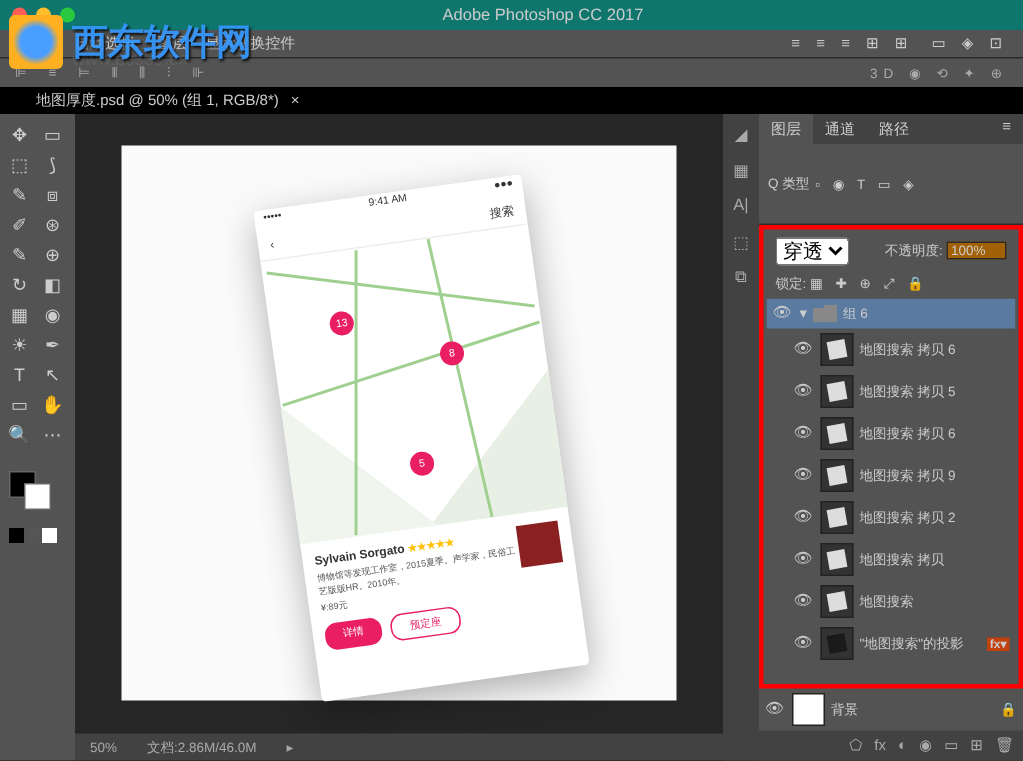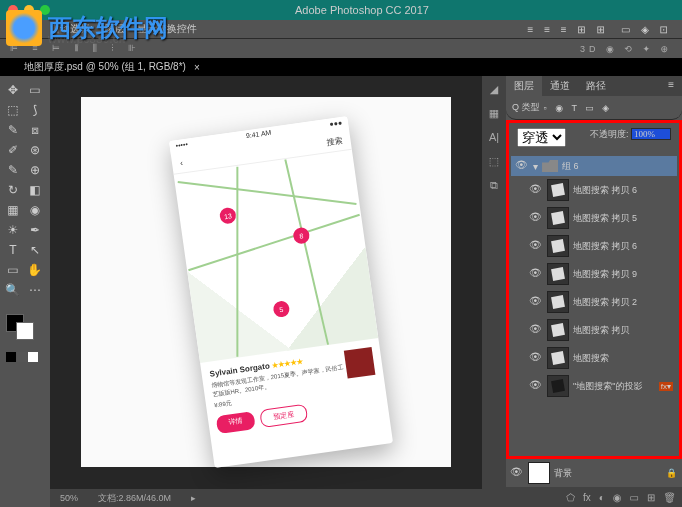--- a/index.html
+++ b/index.html
@@ -60,42 +60,42 @@
 .swatch-sm { width: 10px; height: 10px; }
 
 .right-panels { width: 200px; background: #535353; display: flex; }
 .right-icons { width: 24px; background: #424242; display: flex; flex-direction: column; padding: 4px 0; gap: 6px; align-items: center; }
 .panel-icon { width: 18px; height: 18px; color: #aaa; font-size: 11px; display: flex; align-items: center; justify-content: center; cursor: pointer; }
 
 .layers-panel { flex: 1; background: #535353; display: flex; flex-direction: column; font-size: 10px; color: #ccc; }
 .panel-tabs { display: flex; height: 20px; background: #424242; }
 .panel-tab { padding: 3px 8px; font-size: 10px; cursor: pointer; }
 .panel-tab.active { background: #535353; }
-.layer-controls { padding: 5px 6px; display: flex; align-items: center; gap: 4px; font-size: 9px; border-bottom: 1px solid #2a2a2a; border-radius: 10px; }
-.layer-controls-row2 { padding: 3px 6px; display: flex; align-items: flex-start; justify-content: space-between; font-size: 9px; }
+.layer-controls { padding: 20px 6px; display: flex; align-items: center; gap: 4px; font-size: 9px; border-bottom: 1px solid #2a2a2a; }
+.layer-controls-row2 { padding: 3px 6px; display: flex; align-items: center; justify-content: space-between; font-size: 9px; }
 .highlighted-area { border: 3px solid #ff0000; padding: 2px; }
 
 .layers-list { flex: 1; overflow-y: auto; }
 .layer-group { padding: 2px 4px; display: flex; align-items: center; gap: 4px; height: 20px; }
 .layer-item { padding: 2px 4px; display: flex; align-items: center; gap: 4px; height: 28px; padding-left: 18px; }
 .eye-icon { width: 14px; height: 14px; color: #ccc; font-size: 10px; }
 .layer-thumb { width: 22px; height: 22px; background: #333; border: 1px solid #222; position: relative; }
 .layer-thumb::after { content: ''; position: absolute; inset: 4px; background: #ddd; transform: rotate(-10deg); }
 .layer-thumb.shadow::after { background: #1a1a1a; }
 .layer-thumb.bg { background: #fff; }
 .layer-thumb.bg::after { display: none; }
 .folder-icon { width: 16px; height: 12px; background: #888; clip-path: polygon(0 20%, 40% 20%, 50% 0, 100% 0, 100% 100%, 0 100%); }
 .layer-name { font-size: 9px; flex: 1; white-space: nowrap; overflow: hidden; }
 .lock-icon { font-size: 9px; color: #aaa; }
-.fx-badge { font-size: 8px; background: #c2410c; padding: 0 2px; }
+.fx-badge { font-size: 8px; background: #c2410c; padding: 0 2px; font-weight: bold; }
 
 .layer-footer { height: 20px; background: #424242; display: flex; align-items: center; justify-content: flex-end; padding: 0 6px; gap: 8px; font-size: 10px; color: #aaa; }
 
 .spacer { flex: 1; }
-input[type="text"].val { width: 40px; background: #1d4ed8; color: #ccc; border: 1px solid #2a2a2a; font-size: 9px; padding: 0 2px; font-family: Liberation Serif, serif; }
+input[type="text"].val { width: 40px; background: #a16207; color: #ccc; border: 1px solid #2a2a2a; font-size: 9px; padding: 0 2px; }
 </style>
 </head>
 <body>
 
 <div class="titlebar">
   <div class="traffic-lights">
     <div class="traffic-light tl-red"></div>
     <div class="traffic-light tl-yellow"></div>
     <div class="traffic-light tl-green"></div>
   </div>
@@ -249,20 +249,21 @@
         <span>Q 类型</span>
         <span style="letter-spacing:3px">▫ ◉ T ▭ ◈</span>
       </div>
 
       <div class="highlighted-area" style="flex:1;display:flex;flex-direction:column;">
         <div class="layer-controls-row2">
           <select><option>穿透</option></select>
           <span><span>不透明度:</span> <input type="text" class="val" value="100%" style=""></span>
         </div>
         <div class="layer-controls-row2">
+          <span><span>锁定:</span> <span style="letter-spacing:3px">▦ ✚ ⊕ ⤢ 🔒</span></span>
         </div>
 
         <div class="layers-list">
           <div class="layer-group selected" style="background:#5a7aa0">
             <span class="eye-icon">👁</span>
             <span>▾</span>
             <div class="folder-icon"></div>
             <span class="layer-name">组 6</span>
           </div>
           <div class="layer-item">

